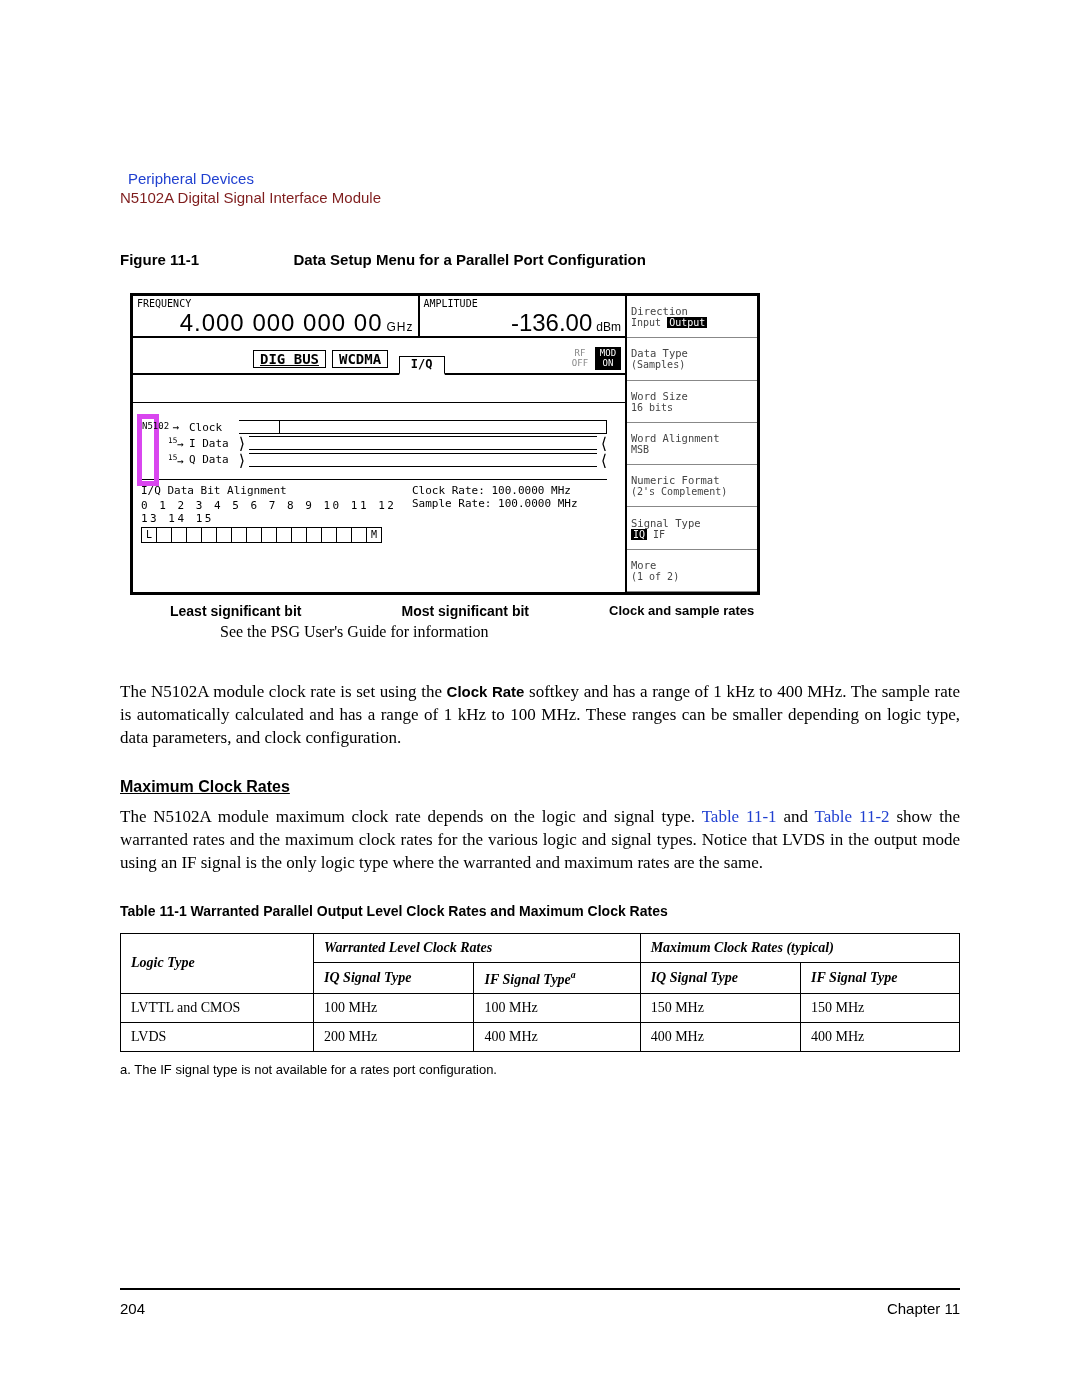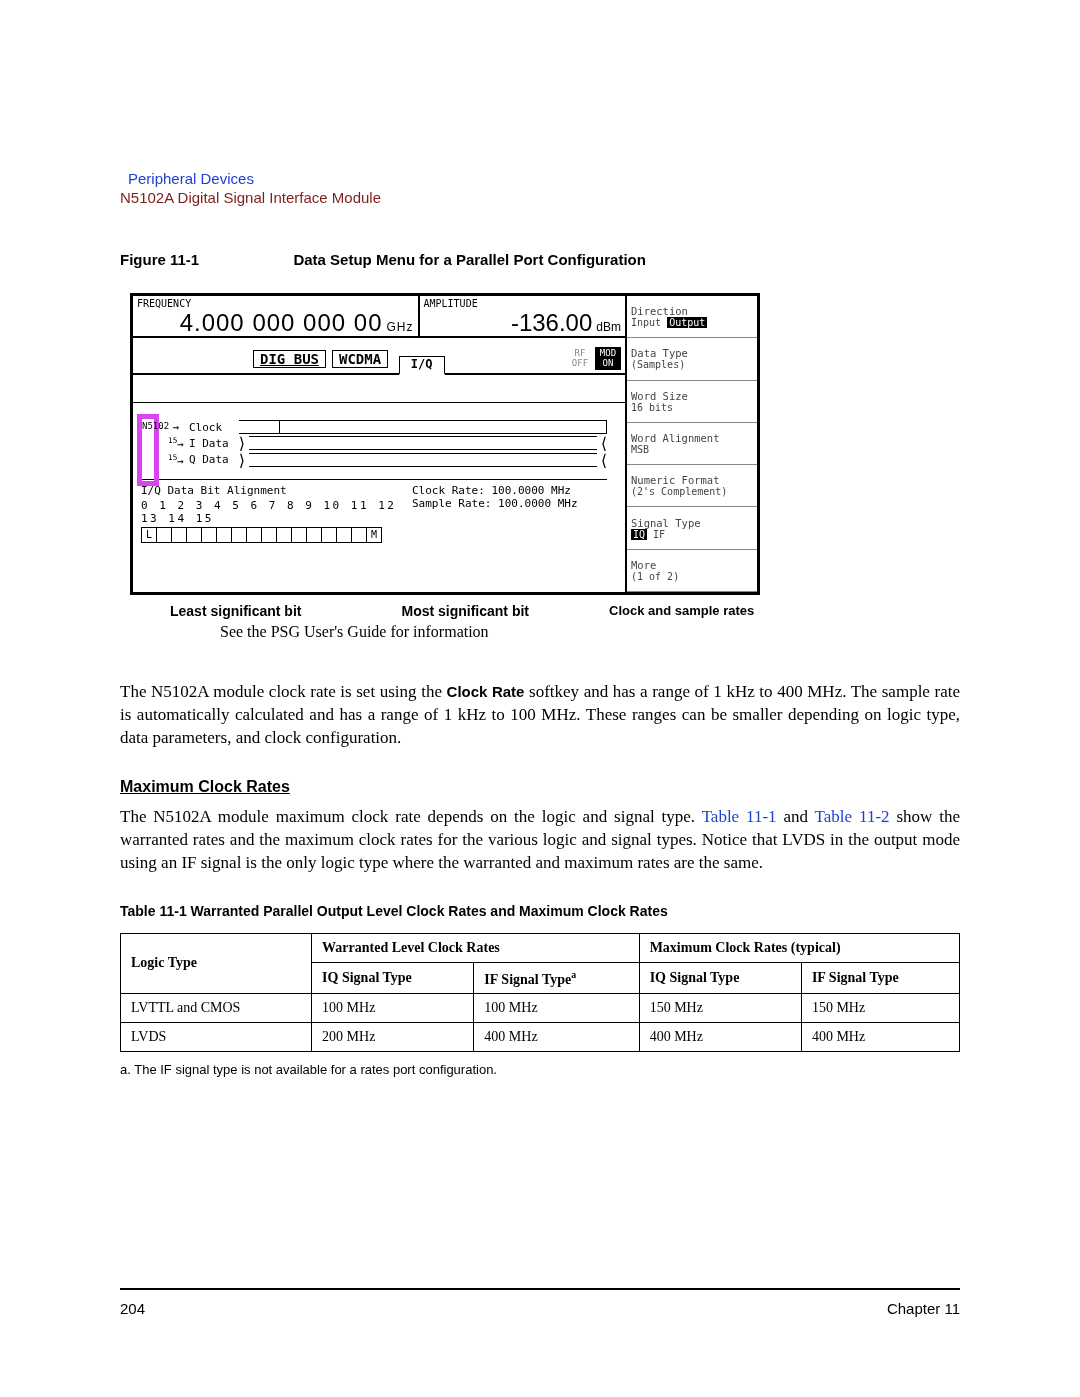--- a/index.html
+++ b/index.html
@@ -246,20 +246,21 @@
     font-family: 'Times New Roman', serif;
     font-size: 14px;
   }
   table.rates th, table.rates td {
     border: 1px solid #000;
     padding: 6px 10px;
     text-align: left;
   }
   table.rates th {
     font-weight: bold;
+    font-style: italic;
   }
   .footnote {
     font-family: sans-serif;
     font-size: 13px;
     margin-top: 10px;
   }
   .page-footer {
     position: absolute;
     left: 120px;
     right: 120px;

